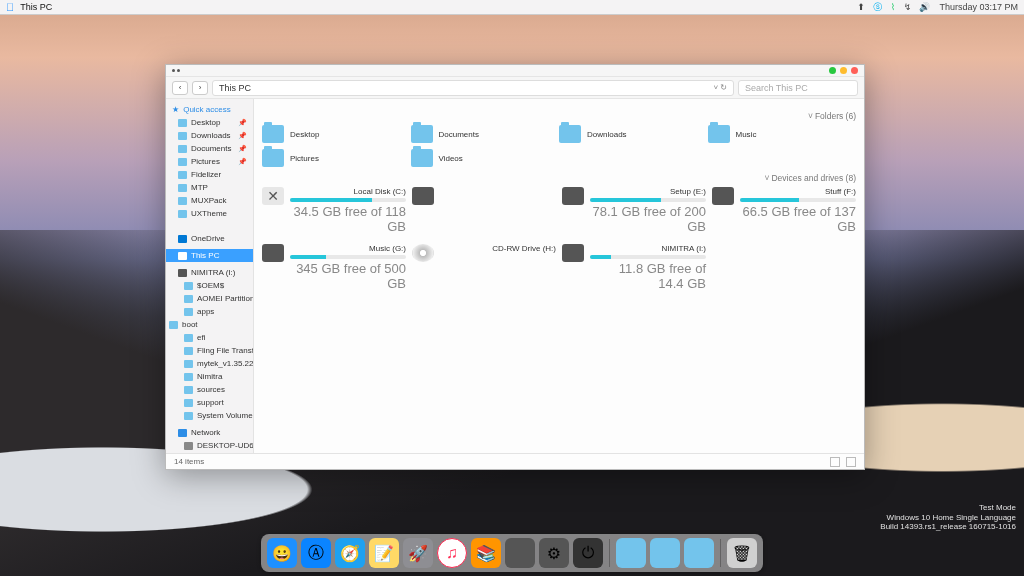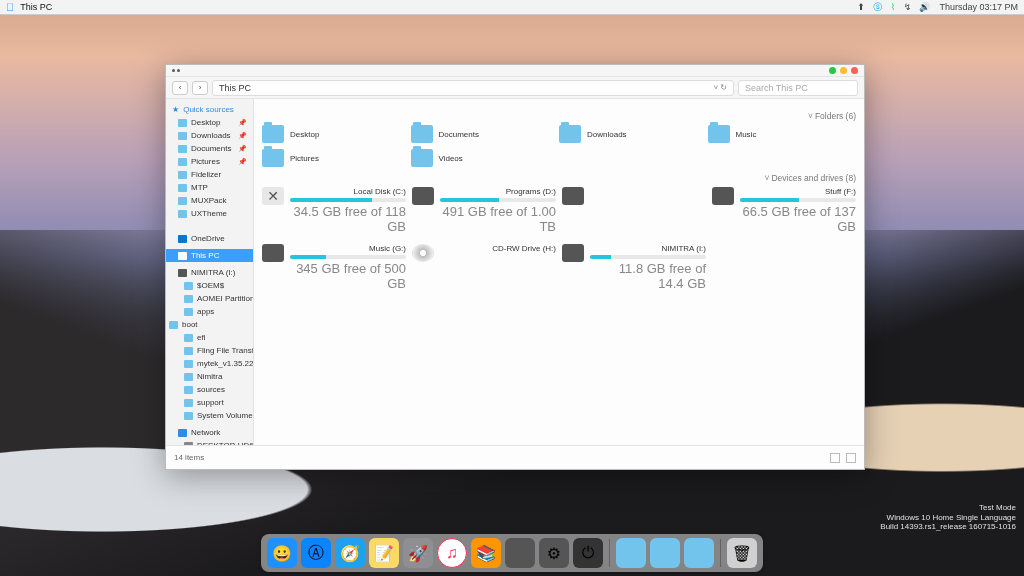--- a/index.html
+++ b/index.html
@@ -46,21 +46,21 @@
   .drive-grid { display: grid; grid-template-columns: repeat(4, 1fr); row-gap: 10px; column-gap: 6px; }
   .drive { display: flex; gap: 6px; align-items: flex-start; }
   .drive .dic { width: 22px; height: 18px; background: #555; border-radius: 3px; flex-shrink: 0; position:relative; }
   .drive .dic.c { background: #e7e7e7; color:#555; display:flex; align-items:center; justify-content:center; font-size:14px; }
   .drive .dic.cd { background: radial-gradient(circle, #fff 20%, #bbb 22%, #eee 70%, #888 100%); border-radius:50%; }
   .drive .info { flex: 1; min-width:0; }
   .drive .name { white-space:nowrap; overflow:hidden; text-overflow:ellipsis; }
   .bar { height: 4px; background: #e8e8e8; border-radius: 2px; margin: 2px 0; overflow:hidden; position:relative; }
   .bar .fill { height: 100%; background: #26c6da; }
   .free { color: #888; font-size: 13px; }
-  .status { height: 24px; border-top: 1px solid #e3e3e3; display: flex; align-items: center; padding: 0 8px; font-size: 8px; color: #666; }
+  .status { height: 16px; border-top: 1px solid #e3e3e3; display: flex; align-items: center; padding: 0 8px; font-size: 8px; color: #666; }
   .status .right { margin-left:auto; display:flex; gap:6px; }
   .status .viewbtn { width:10px; height:10px; border:1px solid #bbb; }
   .watermark { position:absolute; right:8px; bottom:44px; color:#e0e0e0; font-size:8px; text-align:right; line-height:1.2; }
 </style>
 </head>
 <body>
 
 <div class="wallpaper">
     <div class="mountains"></div>
   </div>
@@ -97,21 +97,21 @@
     <div class="addr">
       <span>This PC</span>
       <span class="drop">˅  ↻</span>
     </div>
     <div class="search">
       <span>Search This PC</span>
     </div>
   </div>
   <div class="body">
     <div class="sidebar">
-      <div class="head">★ <span style="margin-left:4px">Quick sources</span></div>
+      <div class="head">★ <span style="margin-left:4px">Quick access</span></div>
       <div id="sb-quick">
           <div class="item">
             <span class="ficon"></span>
             <span>Desktop</span>
             <span class="pin">📌</span>
           </div>
           <div class="item">
             <span class="ficon"></span>
             <span>Downloads</span>
             <span class="pin">📌</span>
@@ -245,30 +245,30 @@
             <div class="info">
               <div class="name">Local Disk (C:)</div>
               <div class="bar">
                 <div class="fill" style="width:71%"></div>
               </div>
               <div class="free">34.5 GB free of 118 GB</div>
             </div>
           </div>
           <div class="drive">
             <span class="dic"></span>
-            <div class="info">
-              <div class="name">Programs (D:)</div>
-              <div class="bar">
-                <div class="fill" style="width:51%"></div>
-              </div>
-              <div class="free">491 GB free of 1.00 TB</div>
-            </div>
-          </div>
-          <div class="drive">
-            <span class="dic"></span>
+          </div>
+          <div class="drive">
+            <span class="dic"></span>
+            <div class="info">
+              <div class="name">Setup (E:)</div>
+              <div class="bar">
+                <div class="fill" style="width:61%"></div>
+              </div>
+              <div class="free">78.1 GB free of 200 GB</div>
+            </div>
           </div>
           <div class="drive">
             <span class="dic"></span>
             <div class="info">
               <div class="name">Stuff (F:)</div>
               <div class="bar">
                 <div class="fill" style="width:51%"></div>
               </div>
               <div class="free">66.5 GB free of 137 GB</div>
             </div>

